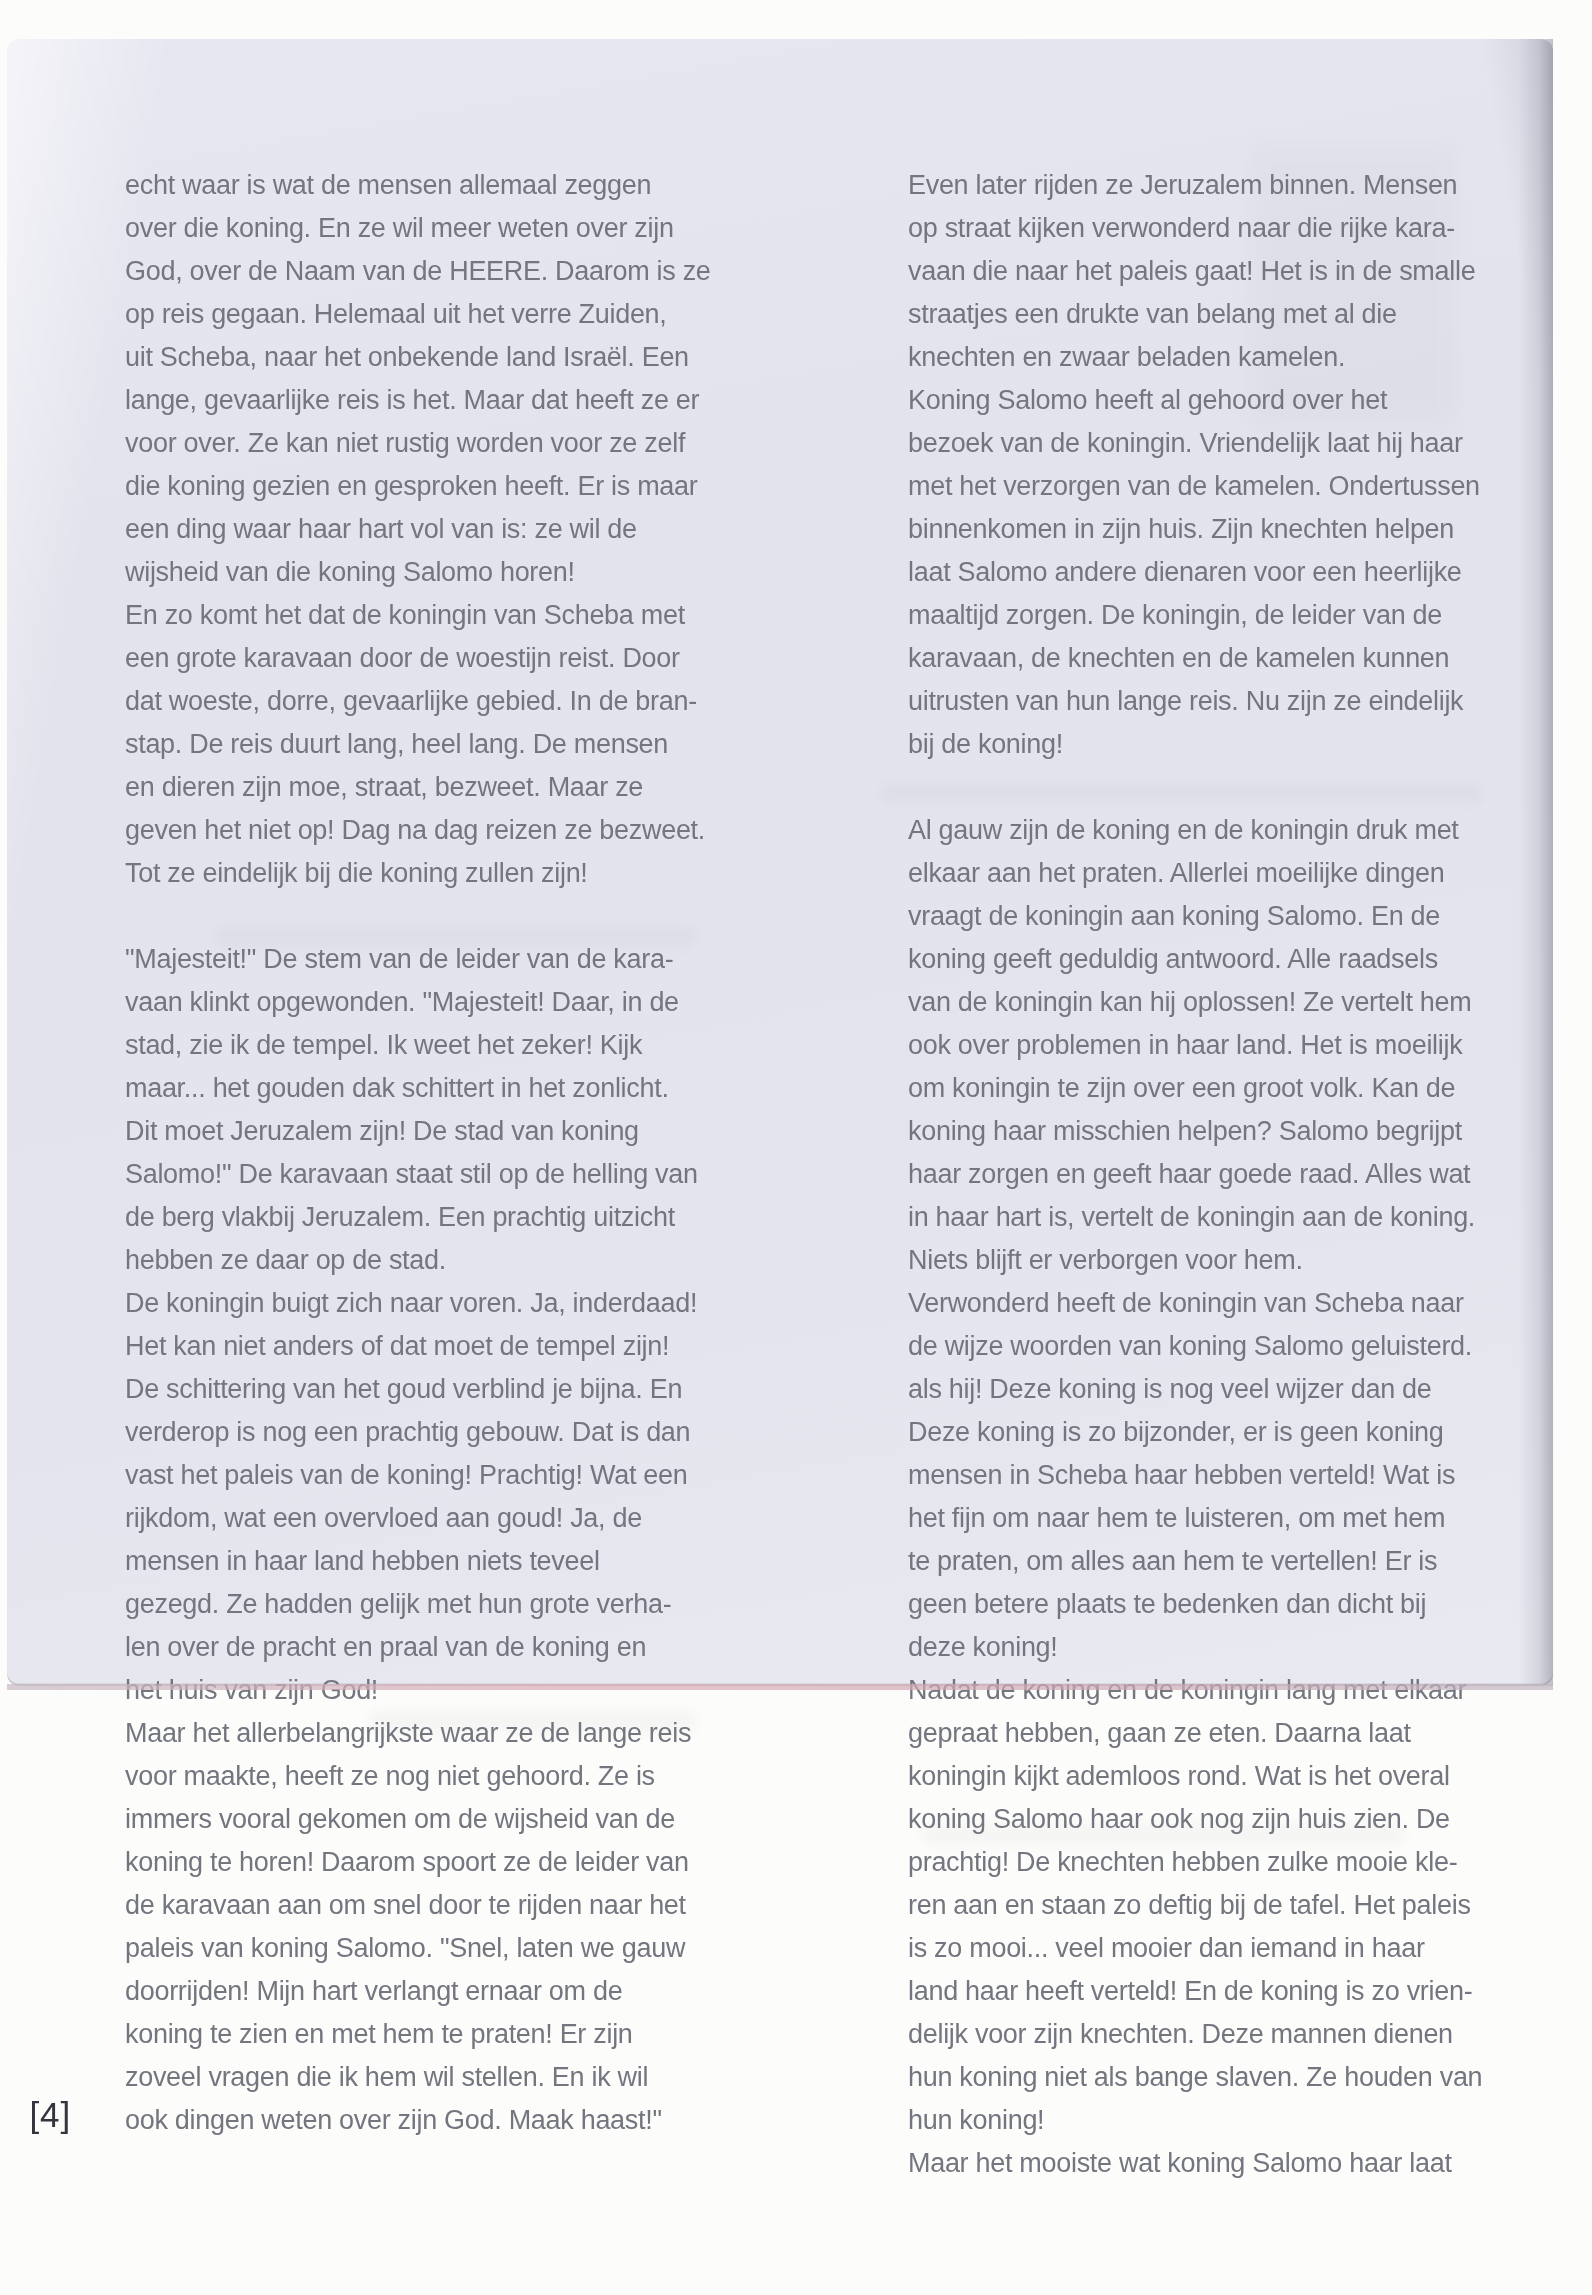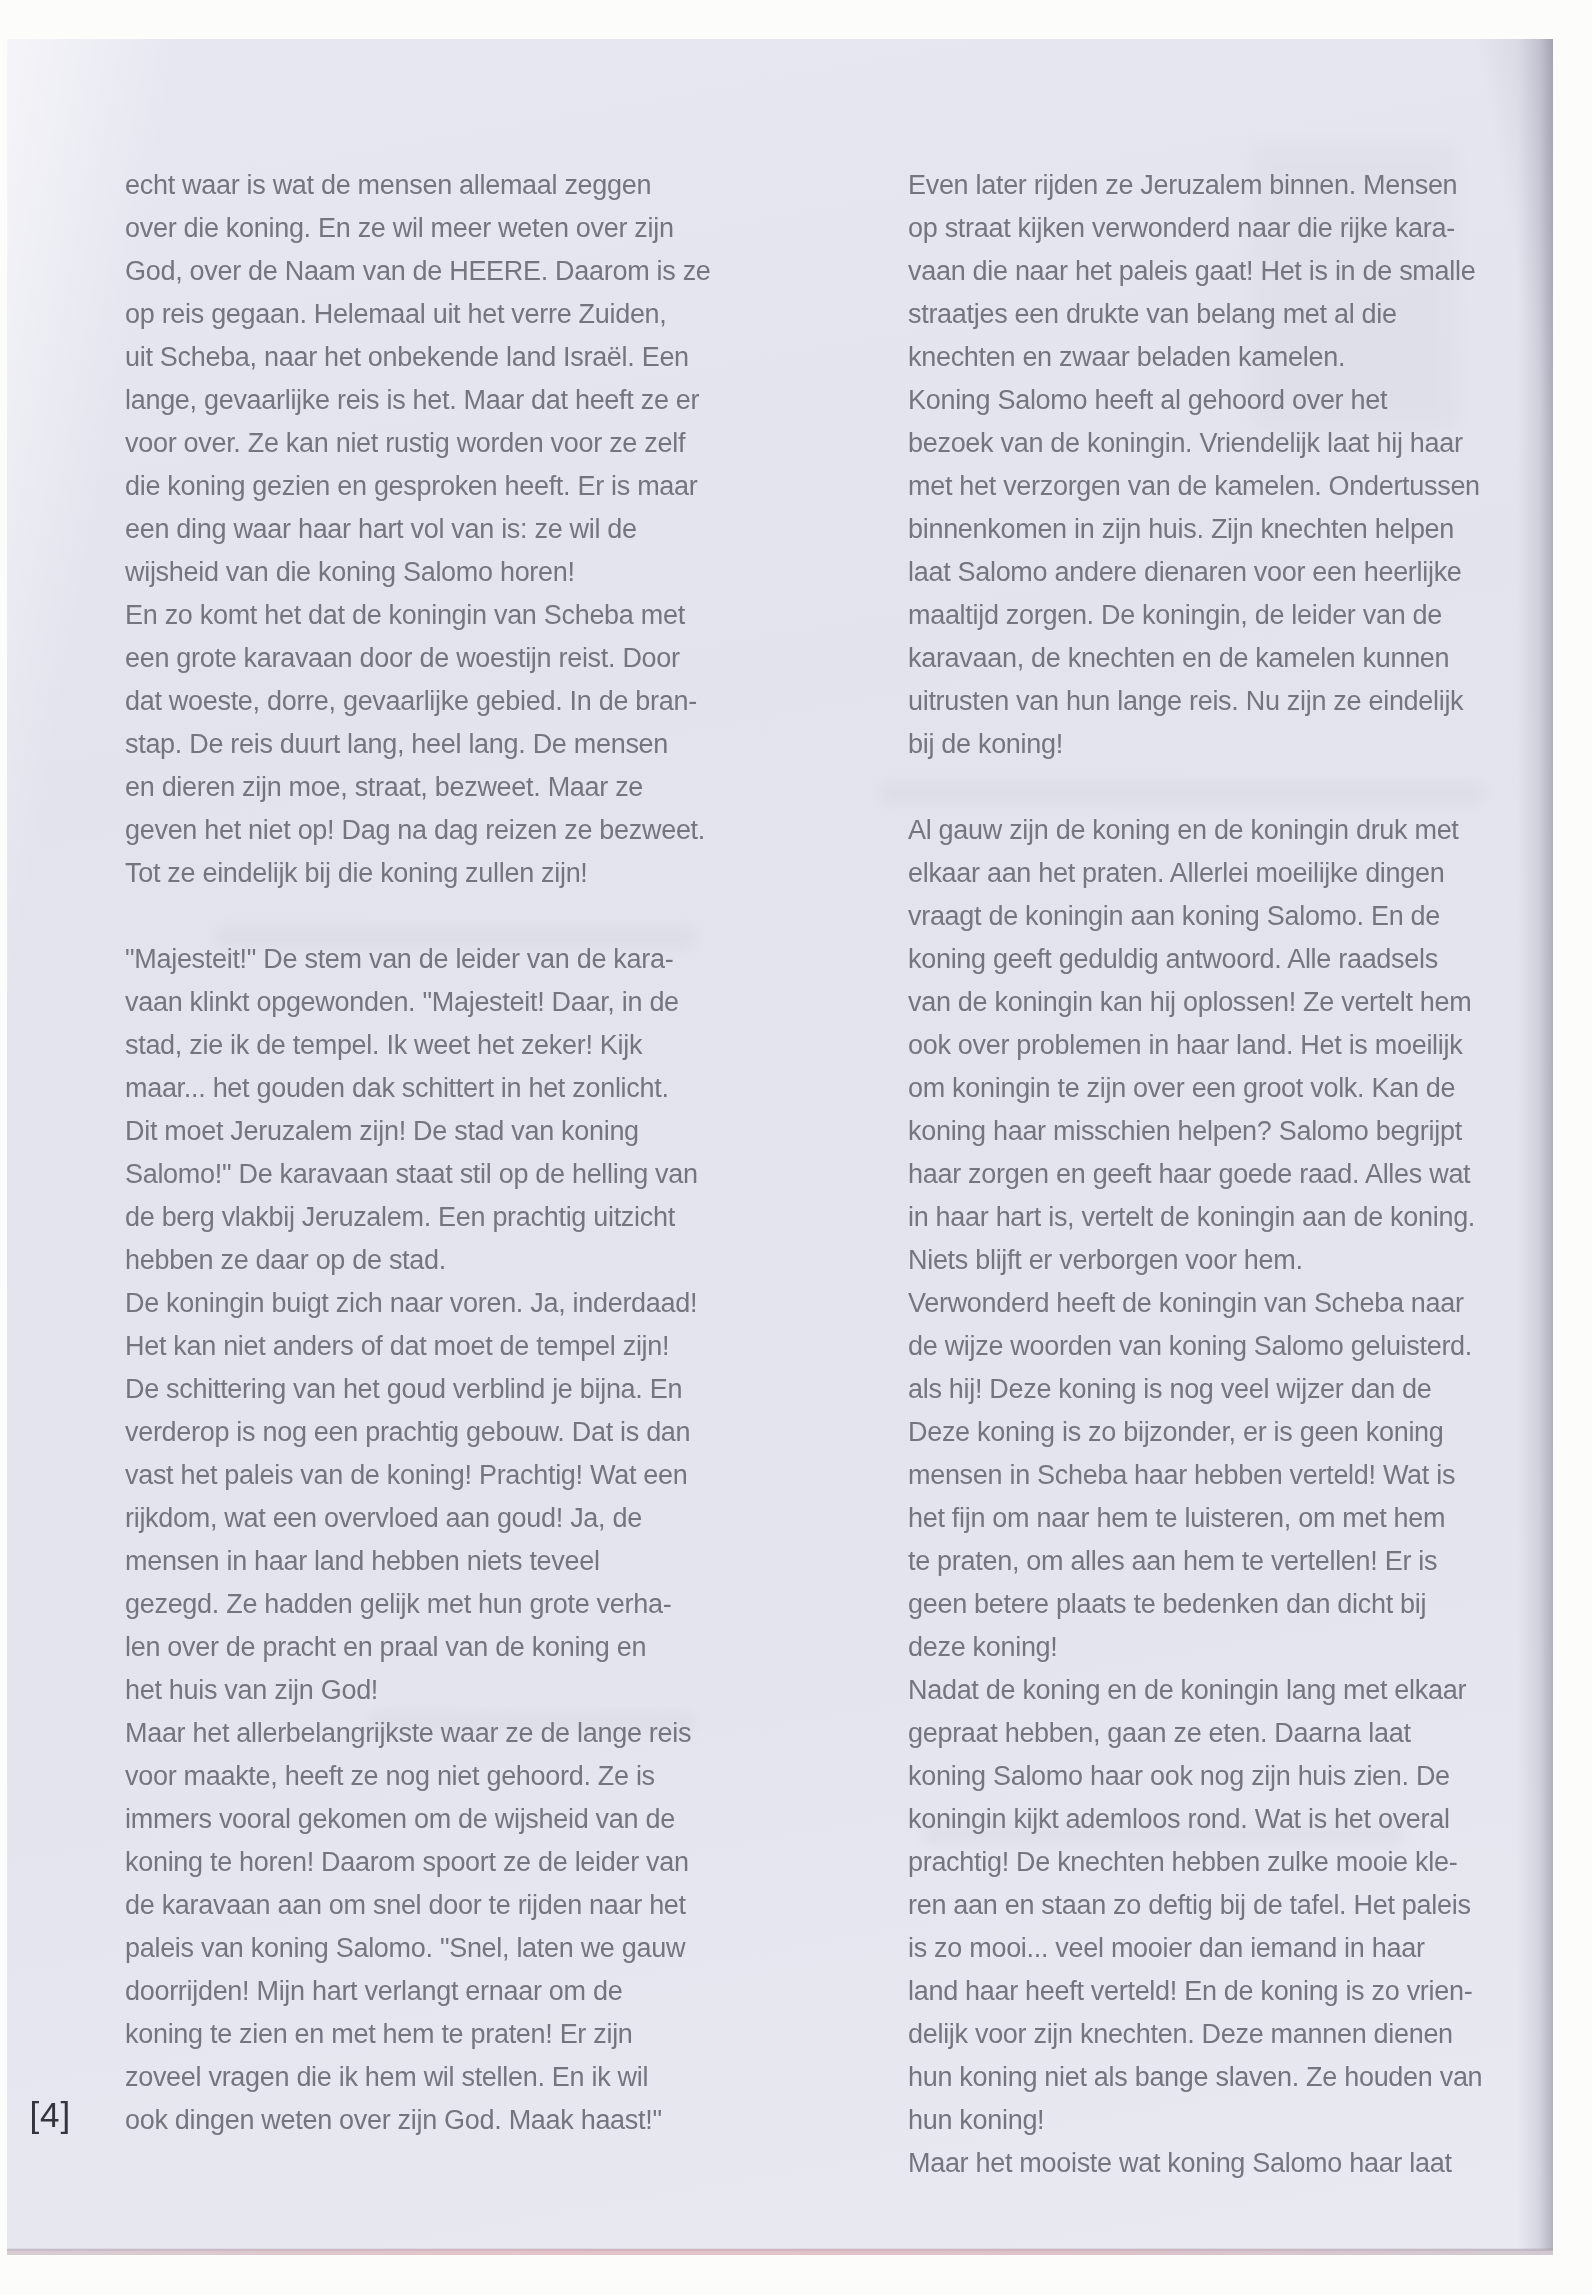--- a/index.html
+++ b/index.html
@@ -6,26 +6,27 @@
   body{
     width:1592px;height:2295px;
     background:#fcfcfa;
     position:relative;
     overflow:hidden;
     font-family:"Liberation Sans", sans-serif;
   }
   .page{
     position:absolute;
     left:7px;top:39px;
-    width:1546px;height:2212px;
+    width:1546px;height:1647px;
     background:
       linear-gradient(100deg, rgba(255,255,255,0.55) 0%, rgba(255,255,255,0.0) 9%),
       linear-gradient(260deg, rgba(150,150,168,0.28) 0%, rgba(150,150,168,0.0) 4%),
       linear-gradient(170deg, #e7e7f1 0%, #e3e3ed 30%, #e4e4ee 70%, #e9e9f1 100%);
     box-shadow: inset 0 -2.6px 0 rgba(120,120,135,0.25);
+    border-radius: 12px;
   }
   .page-bottom-edge{
     position:absolute;
     left:0;bottom:-3.5px;width:100%;height:5.2px;
     background:linear-gradient(90deg,#c7b9c2 0%, #d9abb4 35%, #cfa9b4 70%, #bfb4c0 100%);
     opacity:.7;
   }
   .page-right-shade{
     position:absolute;
     right:0;top:0;height:100%;width:35px;
@@ -155,22 +156,22 @@
       <div class="line">de wijze woorden van koning Salomo geluisterd.</div>
       <div class="line">als hij! Deze koning is nog veel wijzer dan de</div>
       <div class="line">Deze koning is zo bijzonder, er is geen koning</div>
       <div class="line">mensen in Scheba haar hebben verteld! Wat is</div>
       <div class="line">het fijn om naar hem te luisteren, om met hem</div>
       <div class="line">te praten, om alles aan hem te vertellen! Er is</div>
       <div class="line">geen betere plaats te bedenken dan dicht bij</div>
       <div class="line">deze koning!</div>
       <div class="line">Nadat de koning en de koningin lang met elkaar</div>
       <div class="line">gepraat hebben, gaan ze eten. Daarna laat</div>
+      <div class="line">koningin kijkt ademloos rond. Wat is het overal</div>
       <div class="line">koning Salomo haar ook nog zijn huis zien. De</div>
-      <div class="line">koningin kijkt ademloos rond. Wat is het overal</div>
       <div class="line">prachtig! De knechten hebben zulke mooie kle-</div>
       <div class="line">ren aan en staan zo deftig bij de tafel. Het paleis</div>
       <div class="line">is zo mooi... veel mooier dan iemand in haar</div>
       <div class="line">land haar heeft verteld! En de koning is zo vrien-</div>
       <div class="line">delijk voor zijn knechten. Deze mannen dienen</div>
       <div class="line">hun koning niet als bange slaven. Ze houden van</div>
       <div class="line">hun koning!</div>
       <div class="line">Maar het mooiste wat koning Salomo haar laat</div>
     </div>
 

